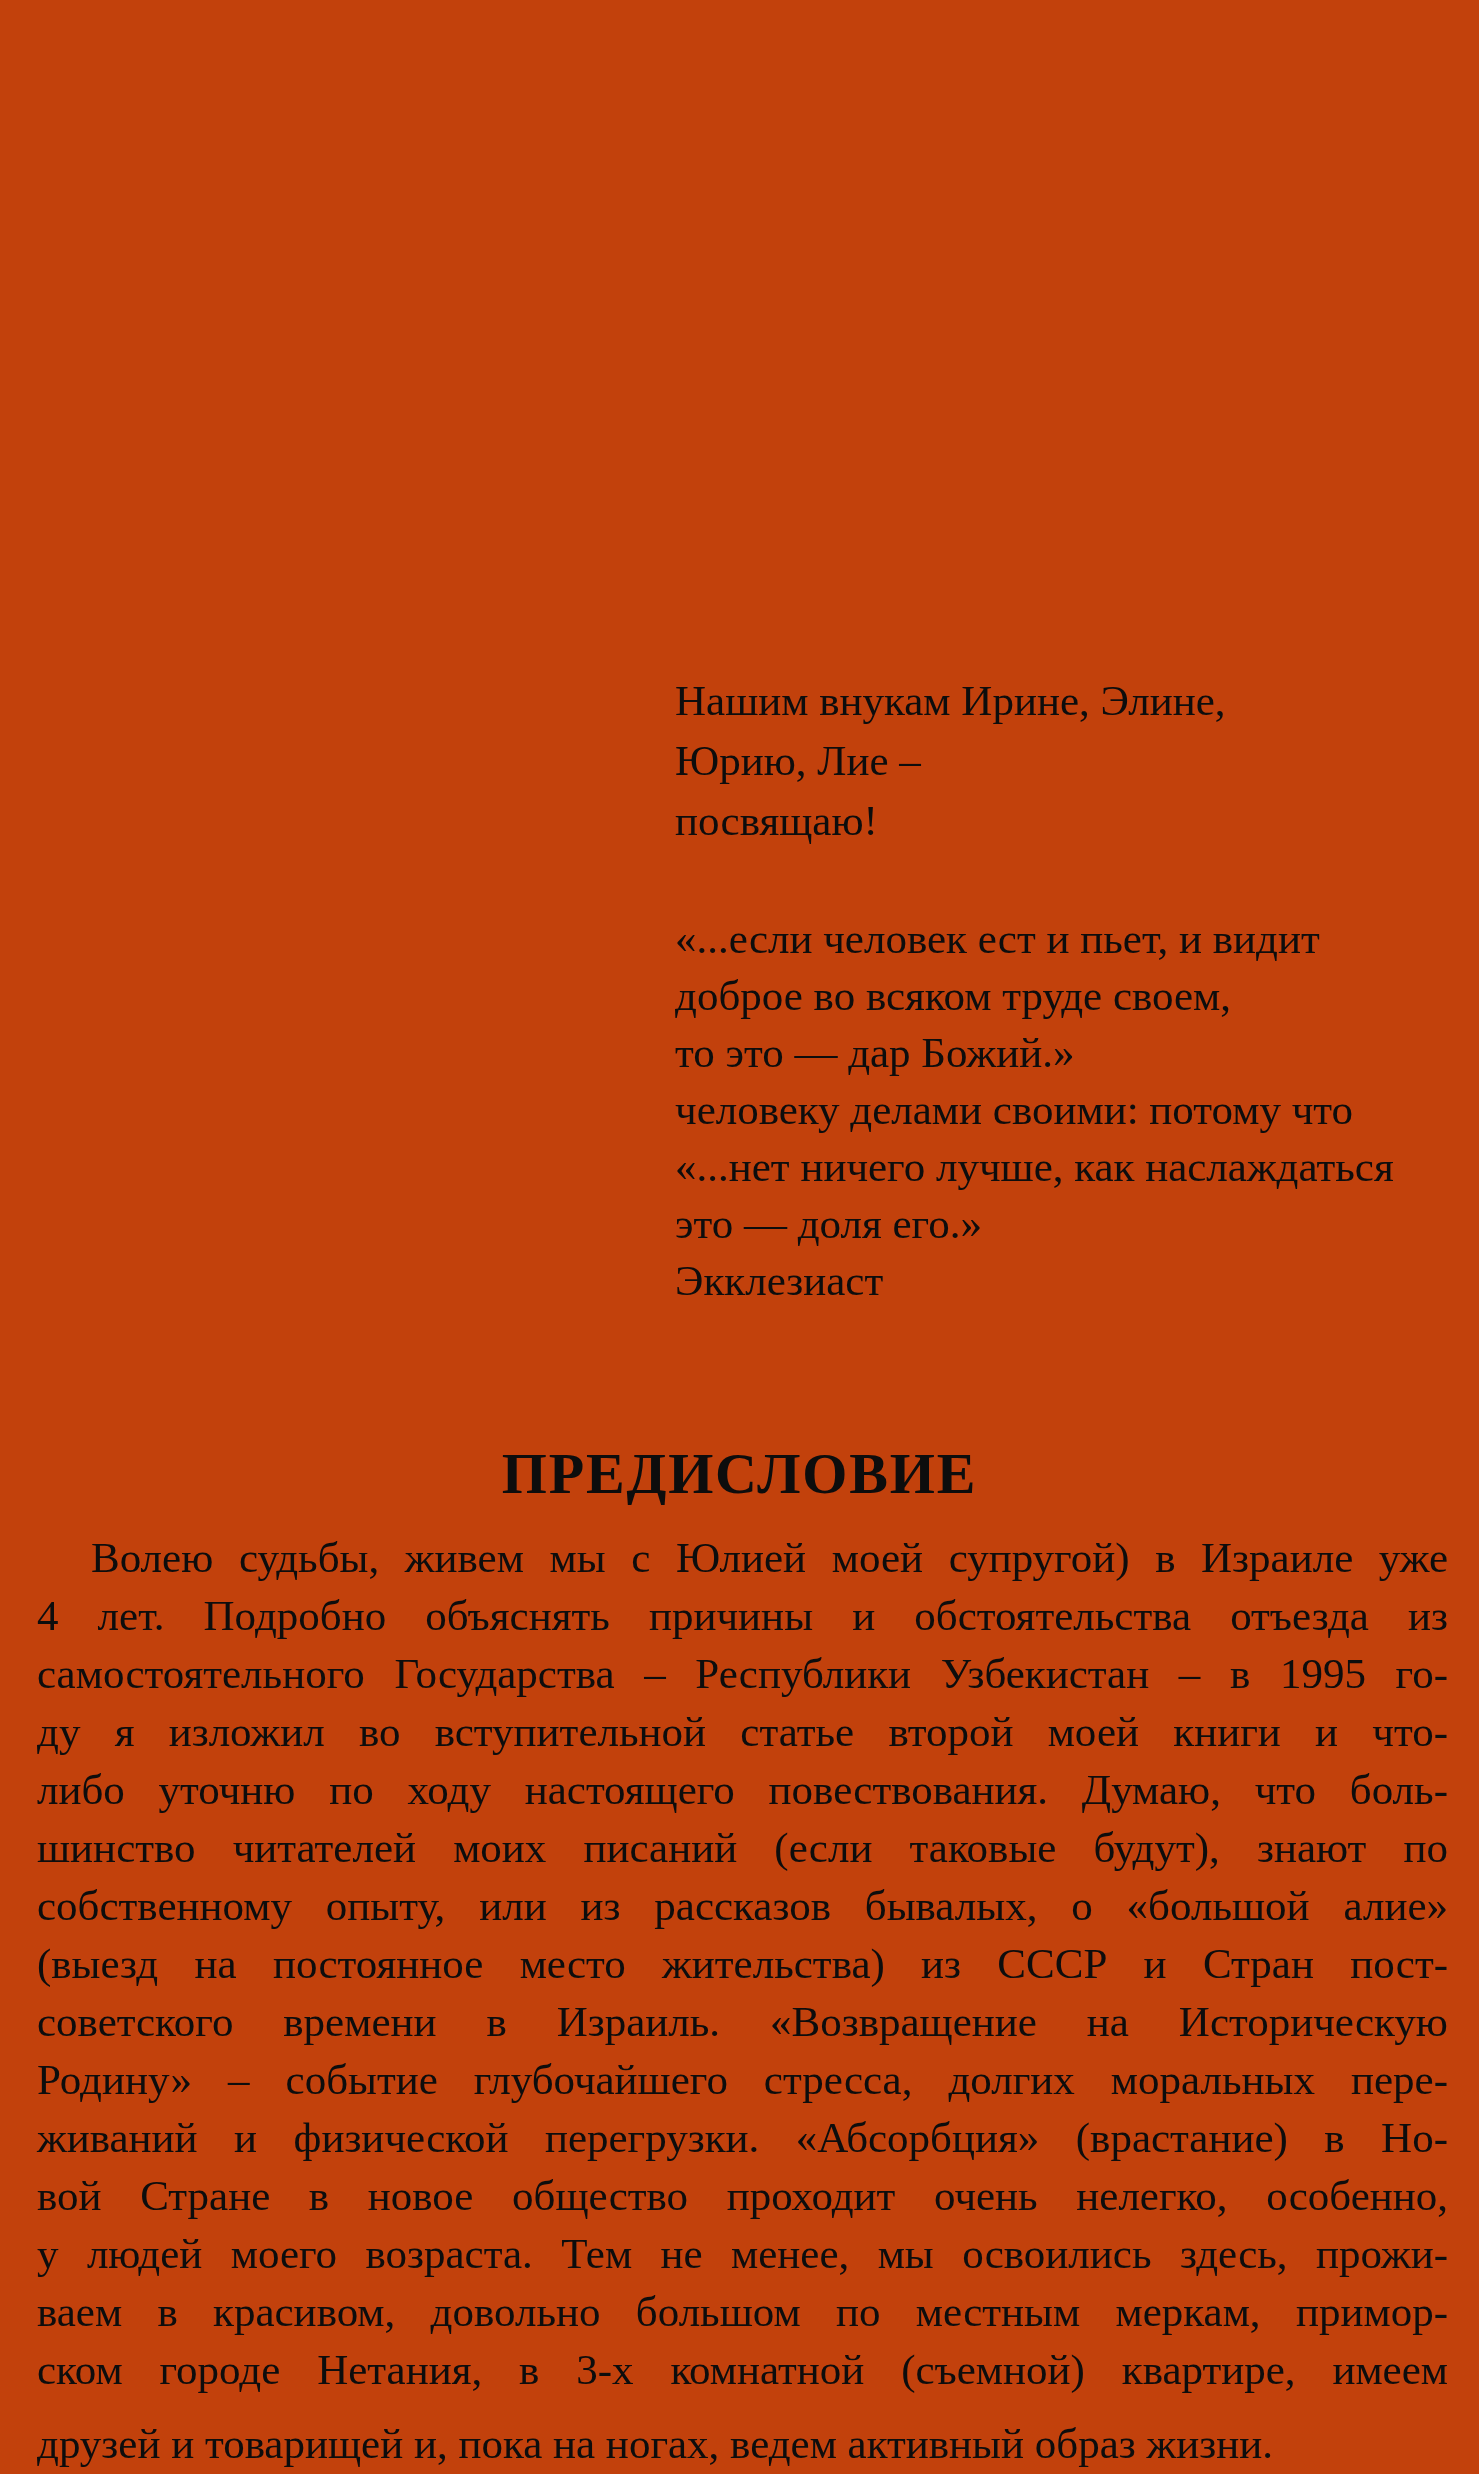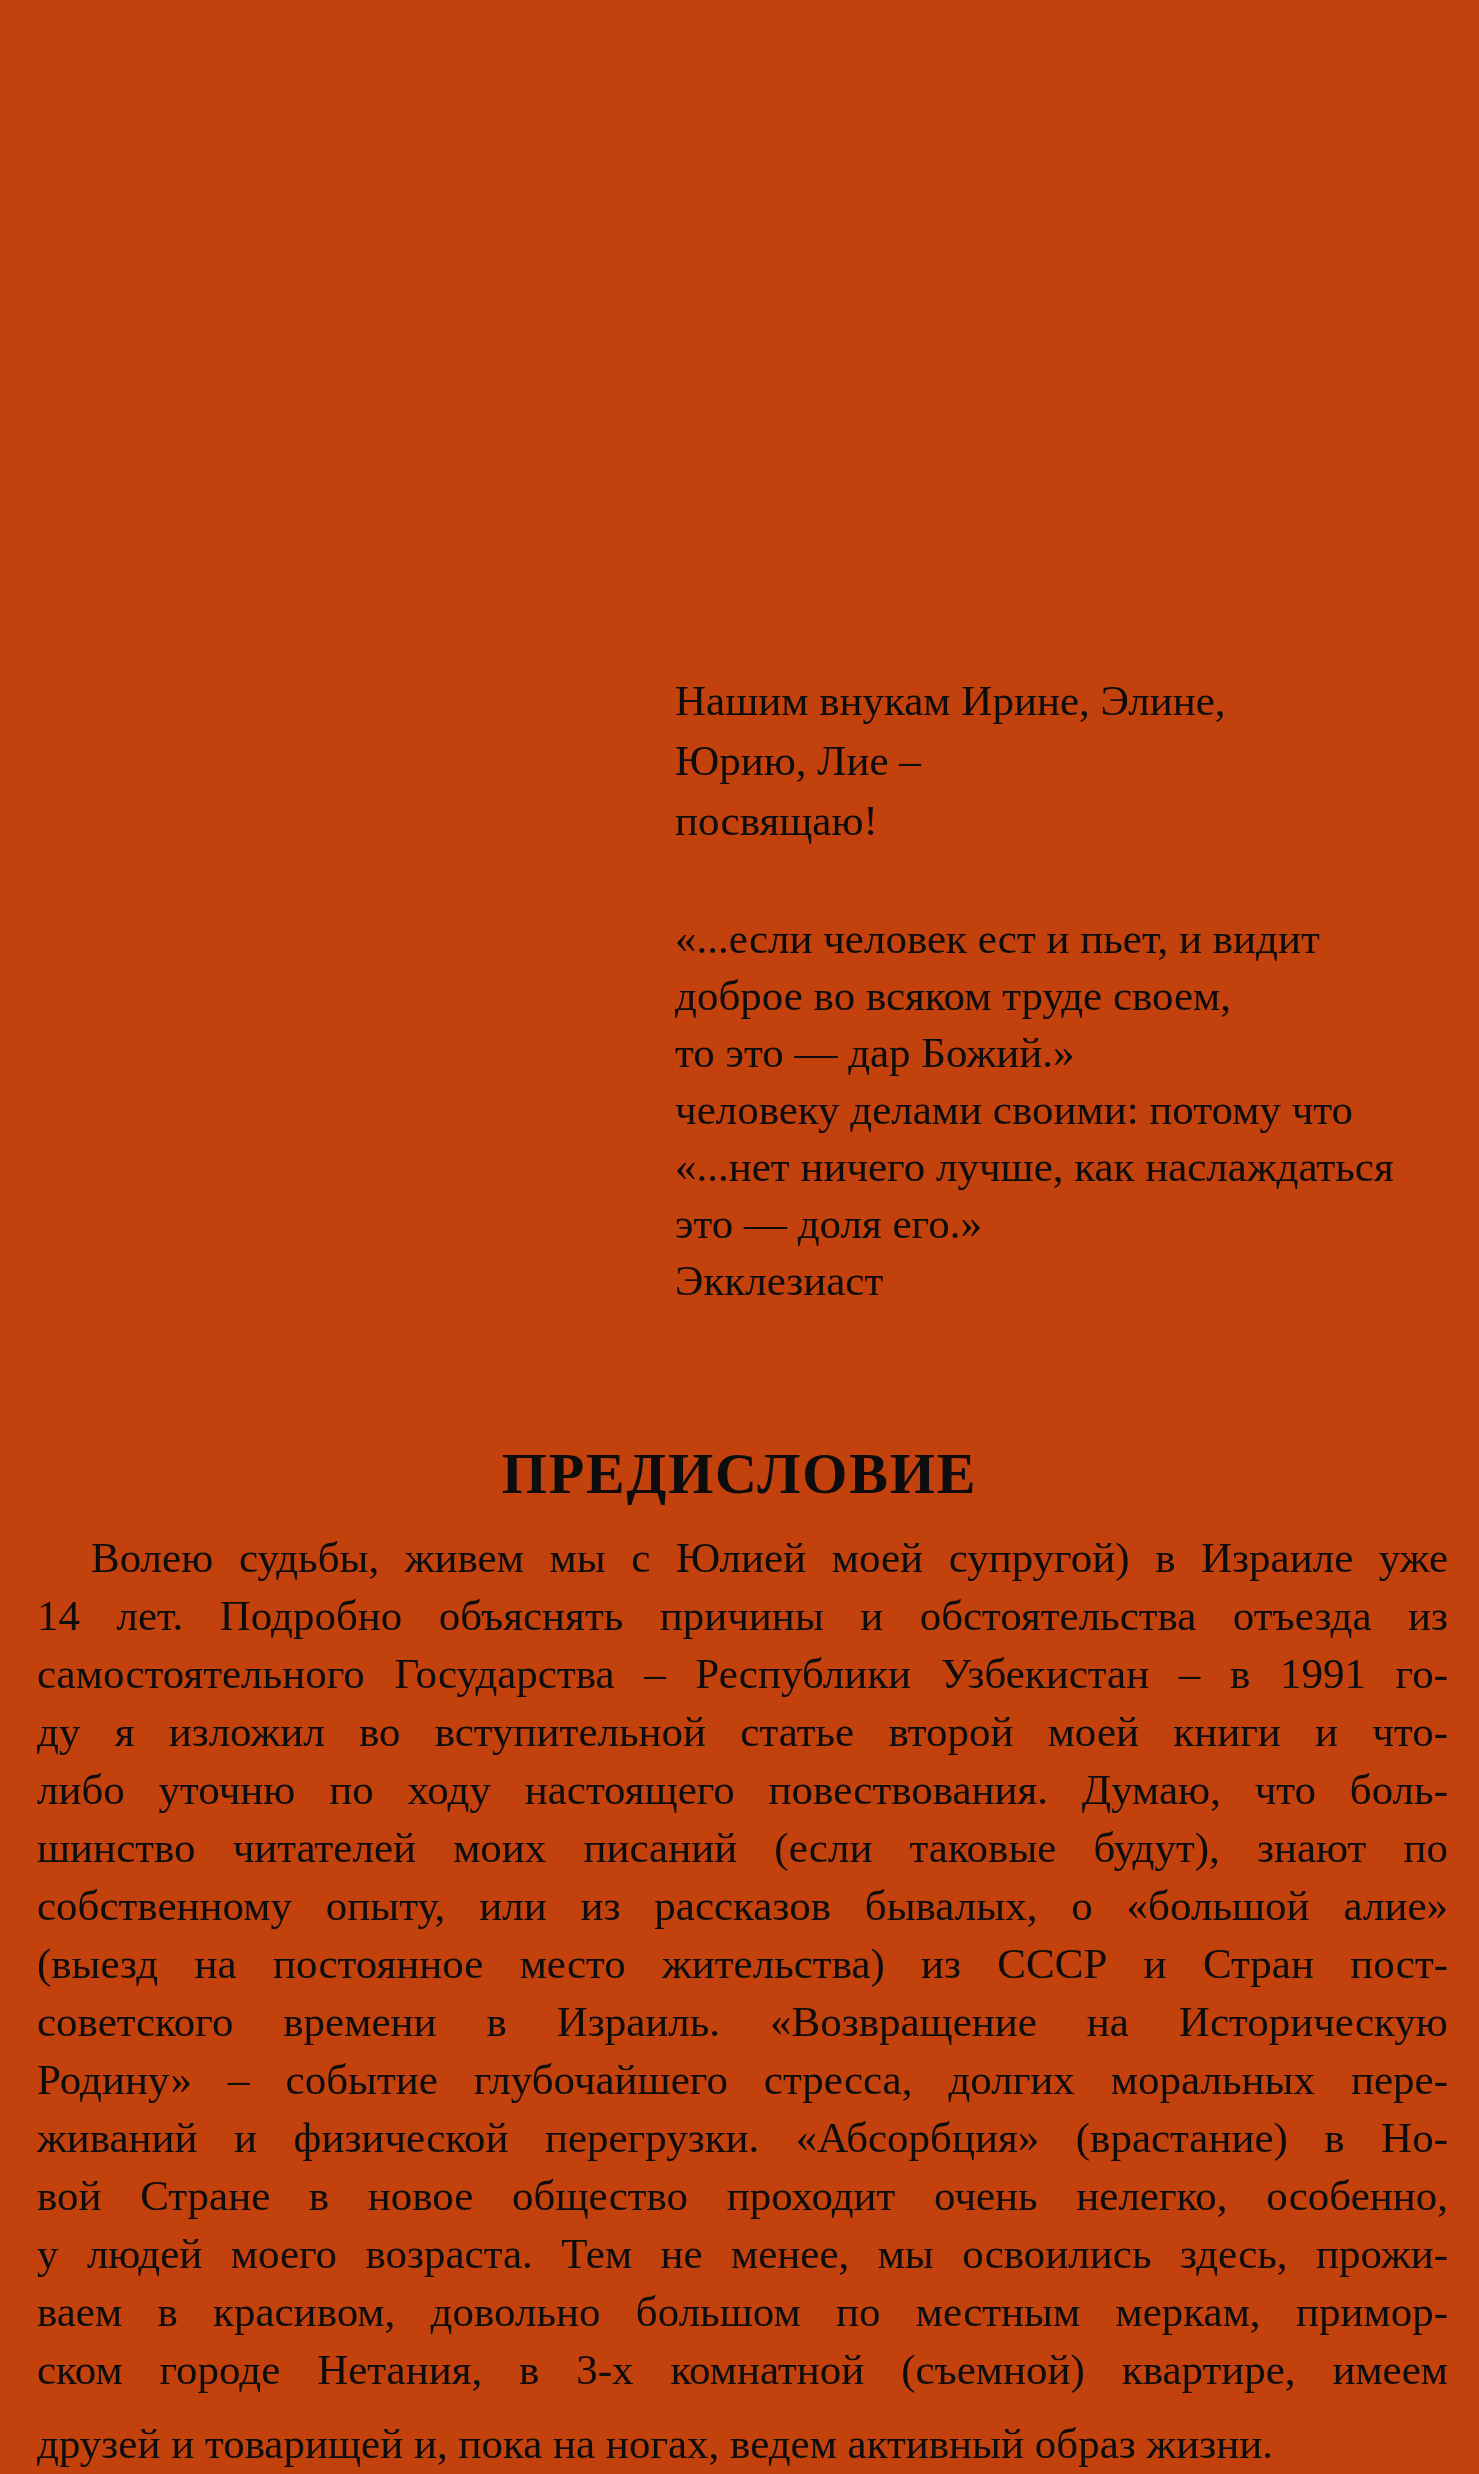--- a/index.html
+++ b/index.html
@@ -87,22 +87,22 @@
     <div class="eline">человеку делами своими: потому что</div>
     <div class="eline">«...нет ничего лучше, как наслаждаться</div>
     <div class="eline">это — доля его.»</div>
     <div class="attribution">Экклезиаст</div>
   </div>
 
   <h1 class="heading">ПРЕДИСЛОВИЕ</h1>
 
   <div class="body-text">
     <div class="bline first">Волею судьбы, живем мы с Юлией моей супругой) в Израиле уже</div>
-    <div class="bline">14 лет. Подробно объяснять причины и обстоятельства отъезда из</div>
-    <div class="bline">самостоятельного Государства – Республики Узбекистан – в 1991 го-</div>
+    <div class="bline">4 лет. Подробно объяснять причины и обстоятельства отъезда из</div>
+    <div class="bline">самостоятельного Государства – Республики Узбекистан – в 1995 го-</div>
     <div class="bline">ду я изложил во вступительной статье второй моей книги и что-</div>
     <div class="bline">либо уточню по ходу настоящего повествования. Думаю, что боль-</div>
     <div class="bline">шинство читателей моих писаний (если таковые будут), знают по</div>
     <div class="bline">собственному опыту, или из рассказов бывалых, о «большой алие»</div>
     <div class="bline">(выезд на постоянное место жительства) из СССР и Стран пост-</div>
     <div class="bline">советского времени в Израиль. «Возвращение на Историческую</div>
     <div class="bline">Родину» – событие глубочайшего стресса, долгих моральных пере-</div>
     <div class="bline">живаний и физической перегрузки. «Абсорбция» (врастание) в Но-</div>
     <div class="bline">вой Стране в новое общество проходит очень нелегко, особенно,</div>
     <div class="bline">у людей моего возраста. Тем не менее, мы освоились здесь, прожи-</div>

